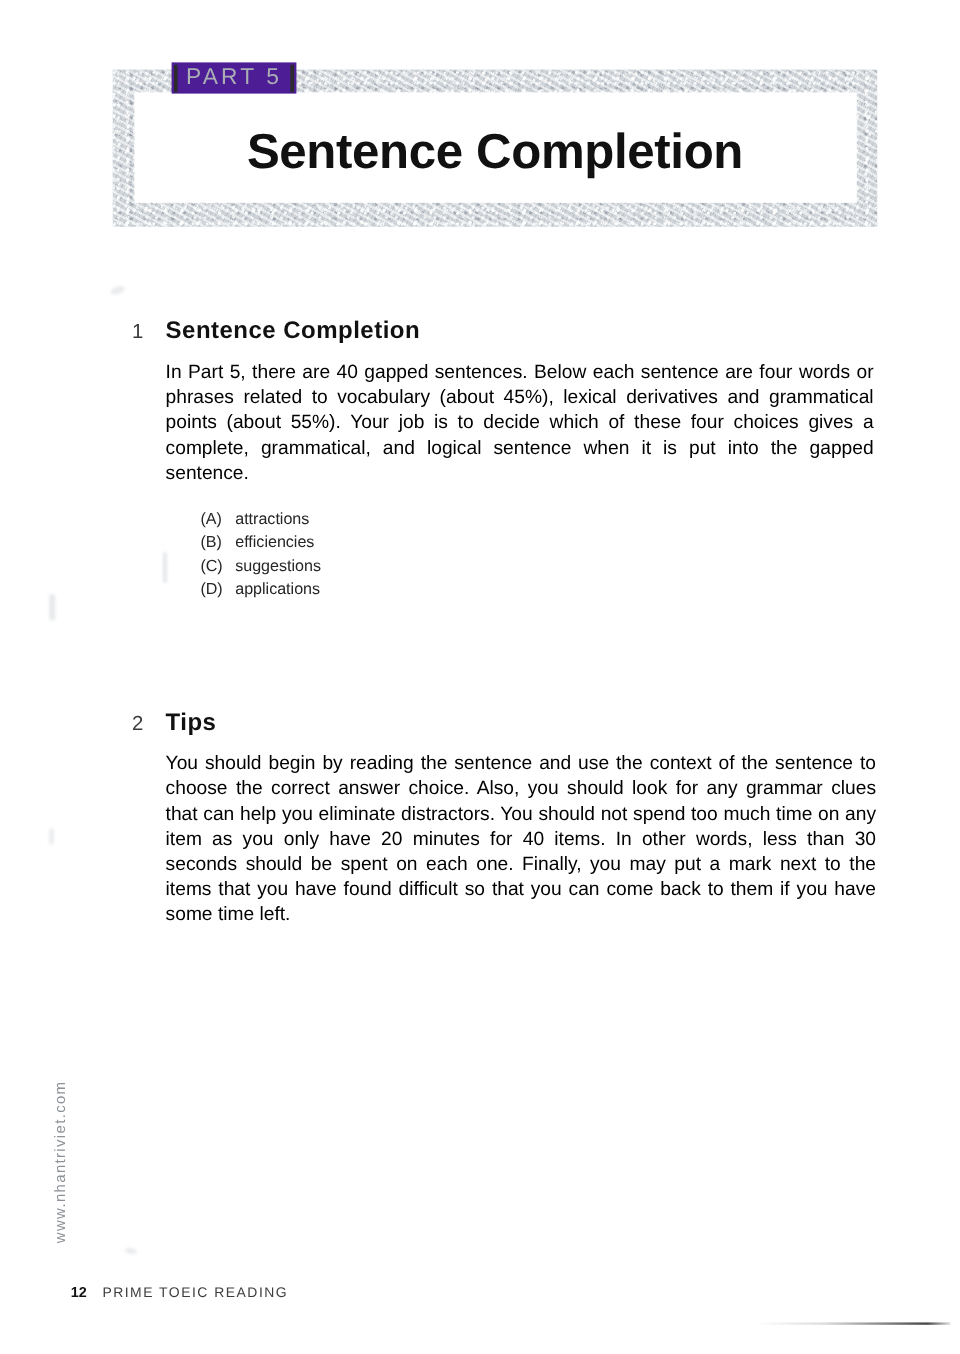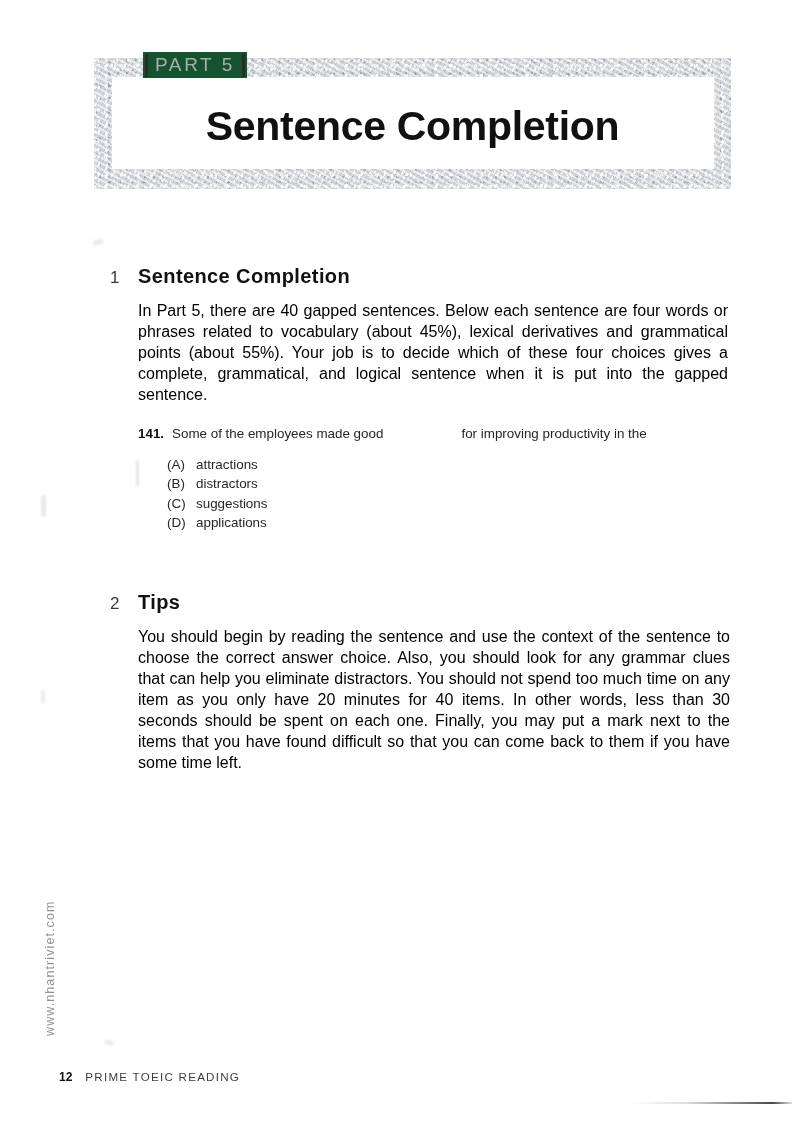--- a/index.html
+++ b/index.html
@@ -67,21 +67,21 @@
     z-index: 3;
   }
   .part-tag {
     position: absolute;
     left: 49px;
     top: -6px;
     z-index: 4;
     display: flex;
     align-items: center;
     gap: 7px;
-    background: #14532d;
+    background: #4c1d95;
     padding: 0 2px 0 2px;
     height: 26px;
   }
   .part-bar {
     width: 3px;
     height: 23px;
     background: #2b2b2b;
   }
   .part-label {
     font-size: 19px;
@@ -282,33 +282,29 @@
     <div class="sec-head">
       <span class="sec-num">1</span>
       <span class="sec-title">Sentence Completion</span>
     </div>
     <div class="body-text">In Part 5, there are 40 gapped sentences. Below each sentence are four words or phrases related to vocabulary (about 45%), lexical derivatives and grammatical points (about 55%). Your job is to decide which of these four choices gives a complete, grammatical, and logical sentence when it is put into the gapped sentence.</div>
   </div>
 
   <div class="exercise">
 
     <div class="question">
-      <div class="q-row">
-        <span class="q-num">141.</span>
-        <span class="q-stem"><span>Some of the employees made good</span><span class="q-gap"></span><span>for improving productivity in the</span></span>
-      </div>
 
       <div class="choices">
         <div class="choice">
           <span class="choice-key">(A)</span>
           <span class="choice-val">attractions</span>
         </div>
         <div class="choice">
           <span class="choice-key">(B)</span>
-          <span class="choice-val">distractors</span>
+          <span class="choice-val">efficiencies</span>
         </div>
         <div class="choice">
           <span class="choice-key">(C)</span>
           <span class="choice-val">suggestions</span>
         </div>
         <div class="choice">
           <span class="choice-key">(D)</span>
           <span class="choice-val">applications</span>
         </div>
       </div>

